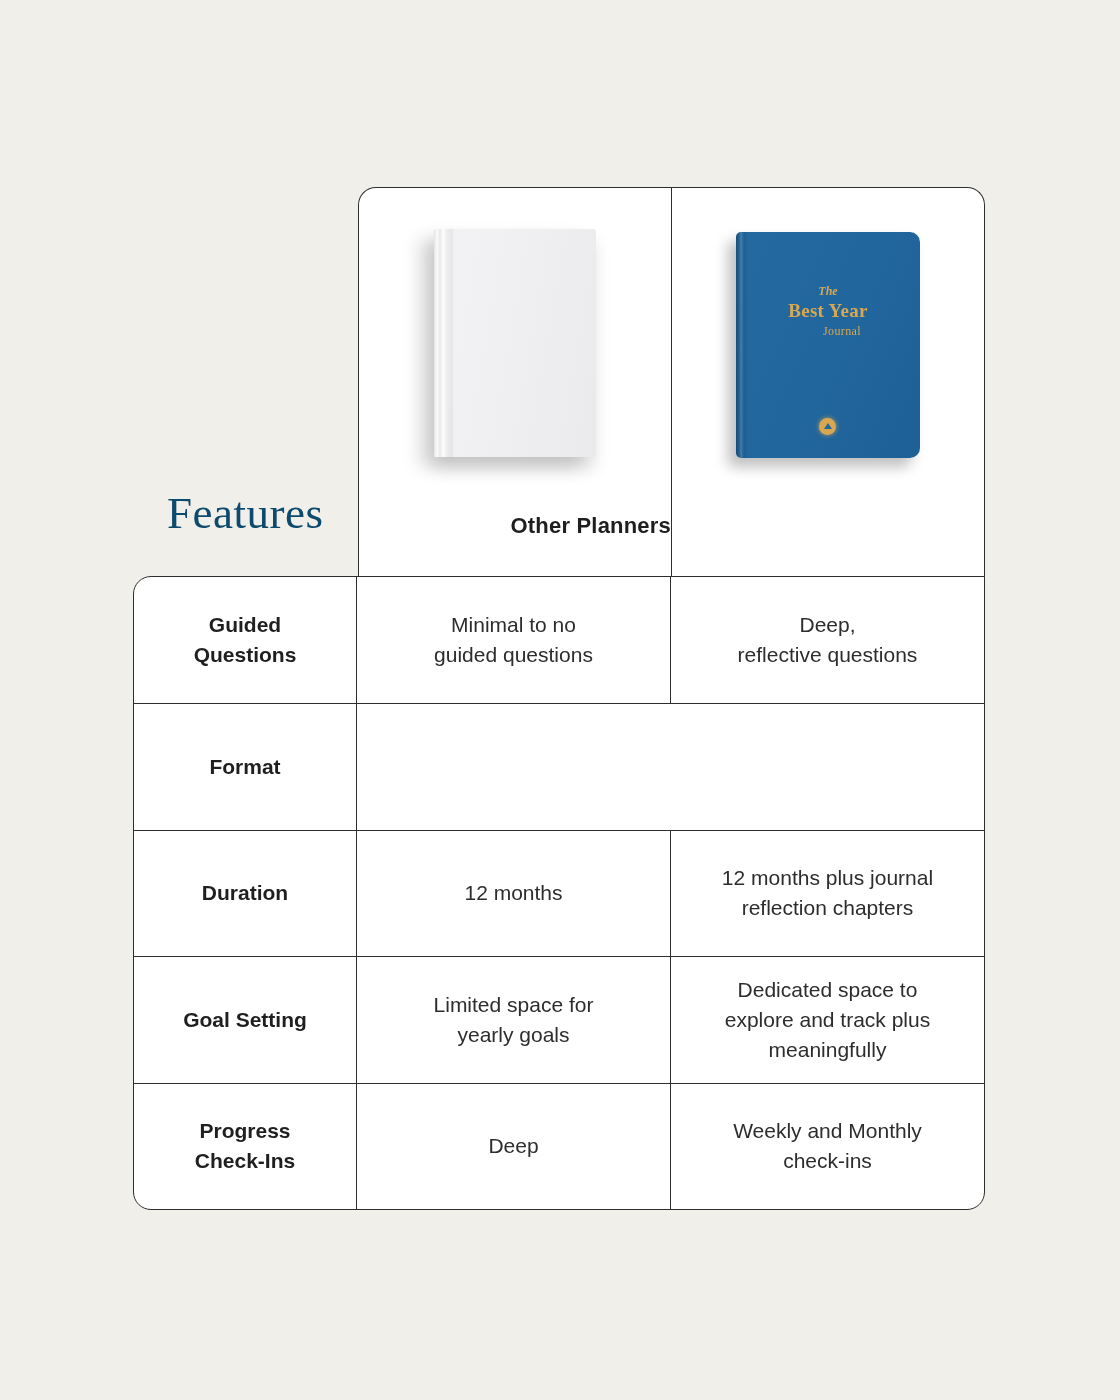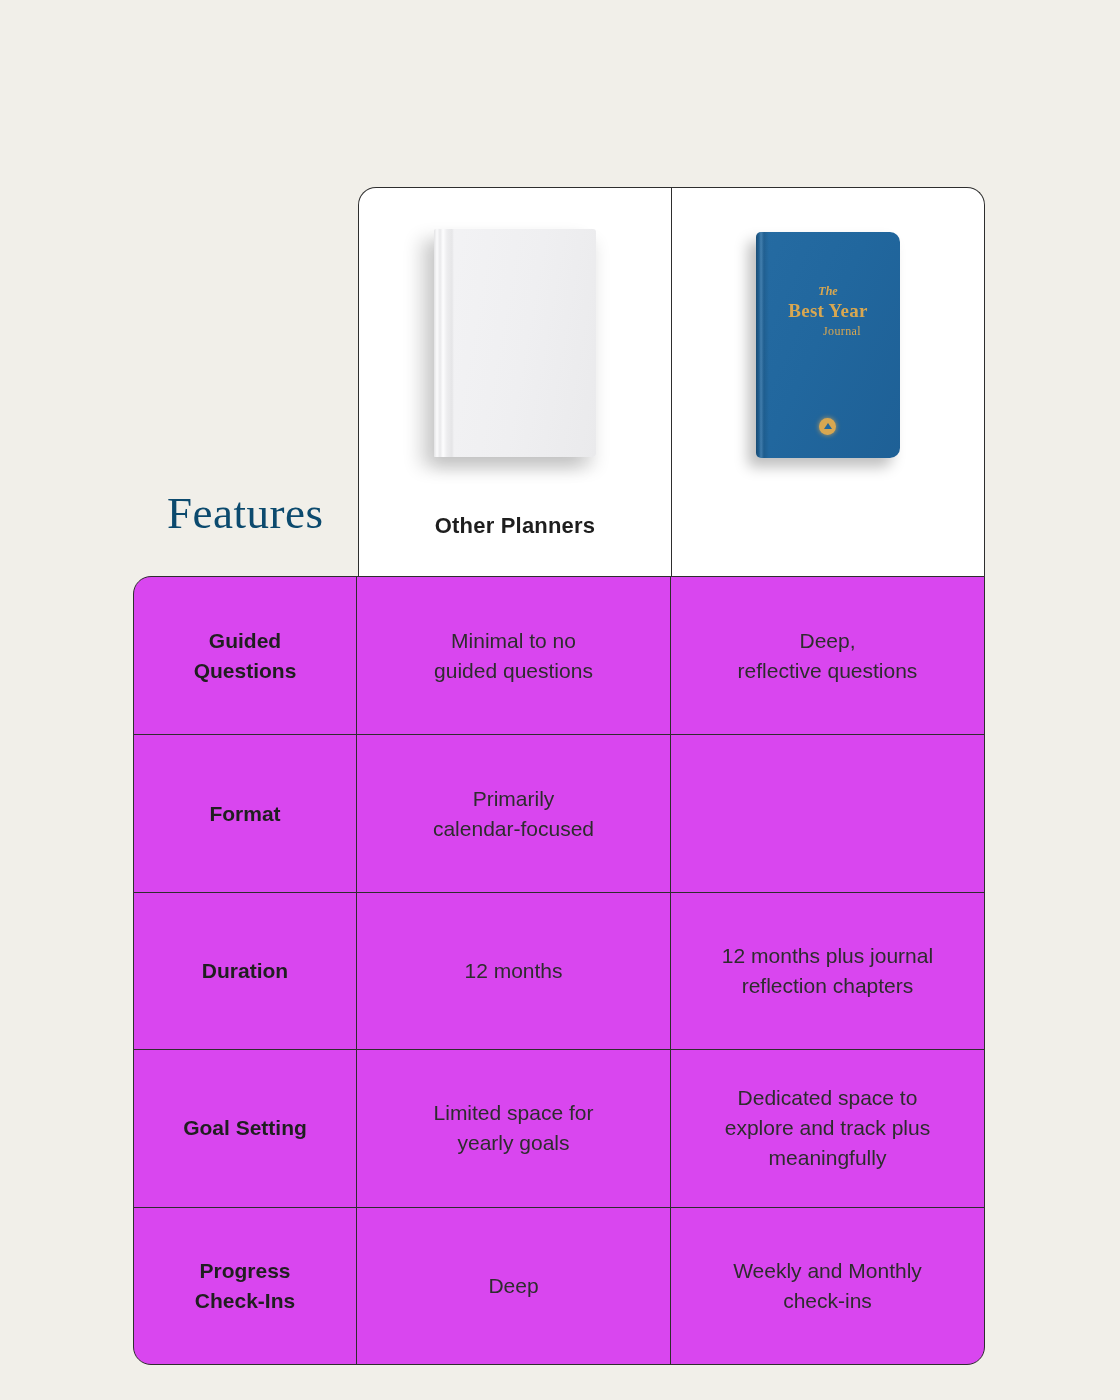--- a/index.html
+++ b/index.html
@@ -40,21 +40,21 @@
     flex:1;
     display:flex;
     flex-direction:column;
     align-items:center;
   }
   .header-col.first { border-right:1.5px solid #2E2E2E; }
   .col-label {
     position:absolute;
     bottom:38px;
     width:100%;
-    text-align:center;
+    text-align:right;
     font-size:22px;
     font-weight:700;
     letter-spacing:0.2px;
     color:#1E1E1E;
   }
 
   
   .book { position:relative; }
   .book-white {
     margin-top:41px;
@@ -68,21 +68,21 @@
     position:absolute; left:0; top:0; bottom:0; width:20px;
     background:linear-gradient(90deg,
       #E3E3E5 0px,#FBFBFC 3px,#E9E9EB 6px,#FDFDFE 9px,
       #EDEDEF 13px, rgba(0,0,0,0.05) 18px, rgba(0,0,0,0) 20px);
     border-radius:2px 0 0 2px;
   }
 
   
   .book-blue {
     margin-top:44px;
-    width:144px; height:226px;
+    width:184px; height:226px;
     background:linear-gradient(115deg,#256BA2 0%,#21679E 45%,#1E6096 100%);
     border-radius:5px 10px 10px 5px;
     box-shadow:-8px 9px 14px rgba(0,0,0,0.25);
   }
   .book-blue::before {
     content:"";
     position:absolute; left:0; top:0; bottom:0; width:13px;
     background:linear-gradient(90deg,
       rgba(0,0,0,0.28) 0px, rgba(0,0,0,0.10) 3px,
       rgba(255,255,255,0.14) 5px, rgba(0,0,0,0.10) 8px, rgba(0,0,0,0) 13px);
@@ -110,22 +110,22 @@
     width:0; height:0;
     border-left:4px solid transparent;
     border-right:4px solid transparent;
     border-bottom:6.5px solid #21679E;
   }
 
   
   .body-table {
     position:absolute;
     left:133px; top:576px;
-    width:852px; height:789px;
-    background:#d946ef;
+    width:852px; height:634px;
+    background:#ffffff;
     border:1.5px solid #2E2E2E;
     border-radius:18px 0 18px 18px;
     display:grid;
     grid-template-rows:repeat(5, 1fr);
     overflow:hidden;
   }
   .t-row {
     display:grid;
     grid-template-columns:223px 314px 1fr;
   }
@@ -175,22 +175,20 @@
     <div class="cell c1 feature">Guided
 Questions</div>
     <div class="cell c2">Minimal to no
 guided questions</div>
     <div class="cell c3">Deep,
 reflective questions</div>
   </div>
 
   <div class="t-row">
     <div class="cell c1 feature">Format</div>
-    <div class="cell c2">Primarily
-calendar-focused</div>
   </div>
 
   <div class="t-row">
     <div class="cell c1 feature">Duration</div>
     <div class="cell c2">12 months</div>
     <div class="cell c3">12 months plus journal
 reflection chapters</div>
   </div>
 
   <div class="t-row">

